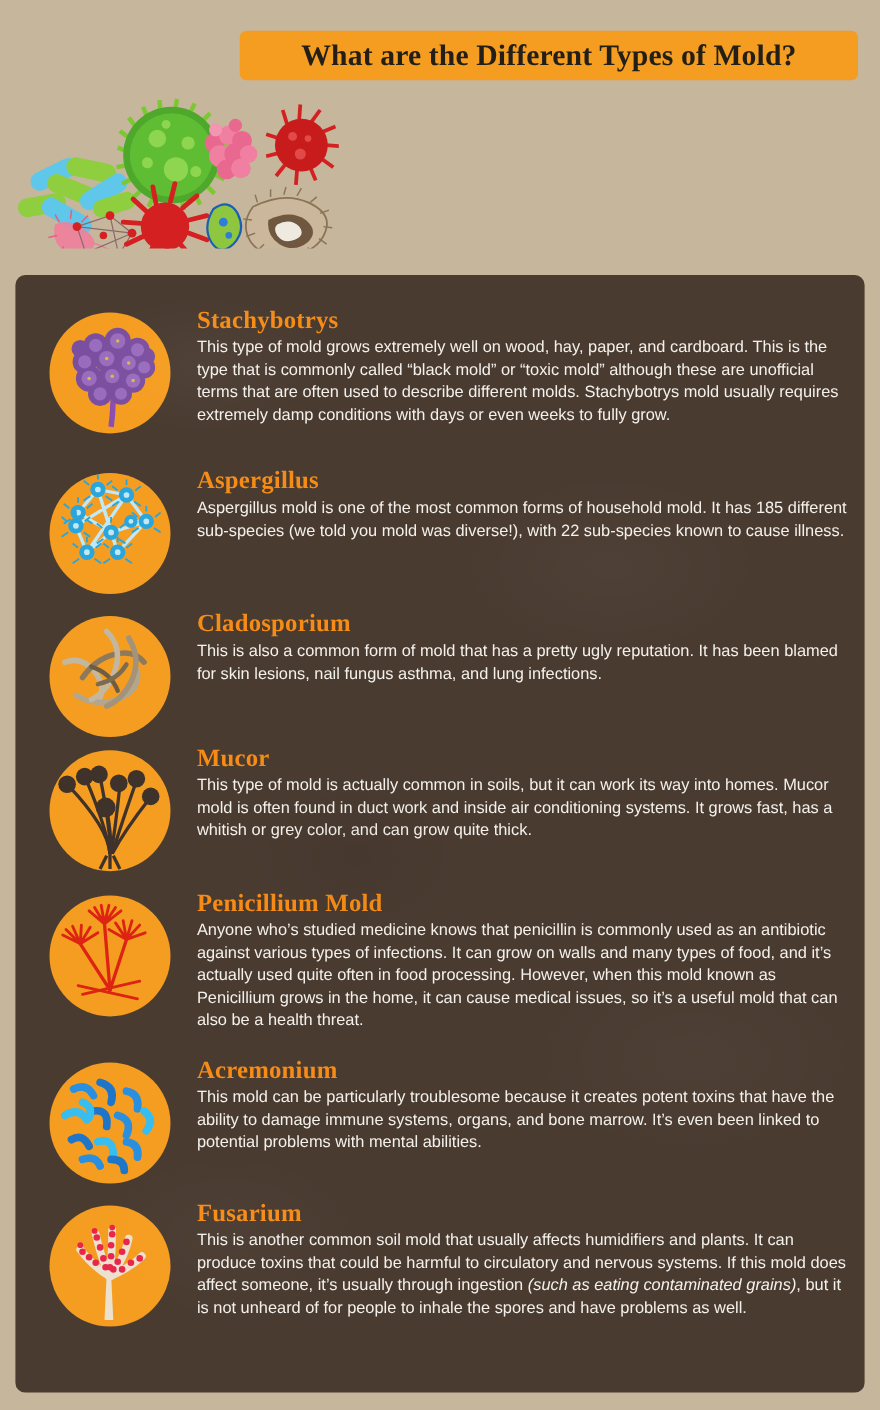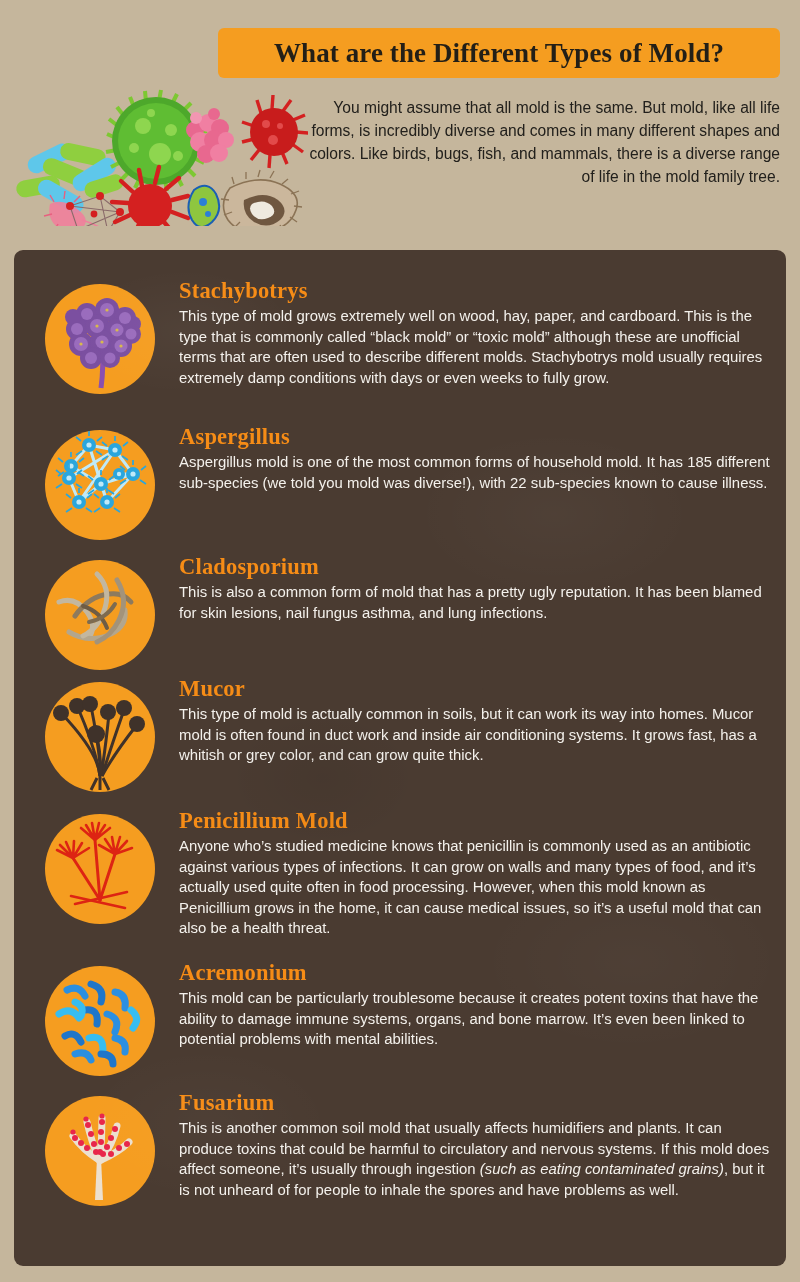--- a/index.html
+++ b/index.html
@@ -19,21 +19,21 @@
   .header {
     position: relative;
     width: 800px;
     height: 232px;
   }
   .title-banner {
     position: absolute;
     left: 218px;
     top: 28px;
     width: 562px;
-    height: 50px;
+    height: 45px;
     background: #f59d20;
     border-radius: 6px;
     display: flex;
     align-items: center;
     justify-content: center;
   }
   .title-banner .title-text {
     font-family: "Liberation Serif", serif;
     font-weight: bold;
     font-size: 27px;
@@ -277,21 +277,20 @@
             <path d="M221 122 l-8 -1"></path>
         </g>
       </g>
     </svg>
   </div>
 
   <div class="title-banner">
     <span class="title-text">What are the Different Types of Mold?</span>
   </div>
 
-  <div class="intro-text">You might assume that all mold is the same. But mold, like all life forms,  is incredibly diverse and comes in many different shapes and colors. Like birds, bugs, fish, and mammals, there is a diverse range of life in the mold family tree.</div>
 </div>
 
 <div class="panel">
 
   <div class="section" style="top:34px">
     <div class="icon-circle" style="top:0">
       <svg width="110" height="110" viewBox="0 0 110 110">
         <path d="M57 58 q2 24 -1 46" stroke="#8a4fb0" stroke-width="5" fill="none"></path>
         <g fill="#7b4fa0">
           <circle cx="42" cy="30" r="11"></circle>

